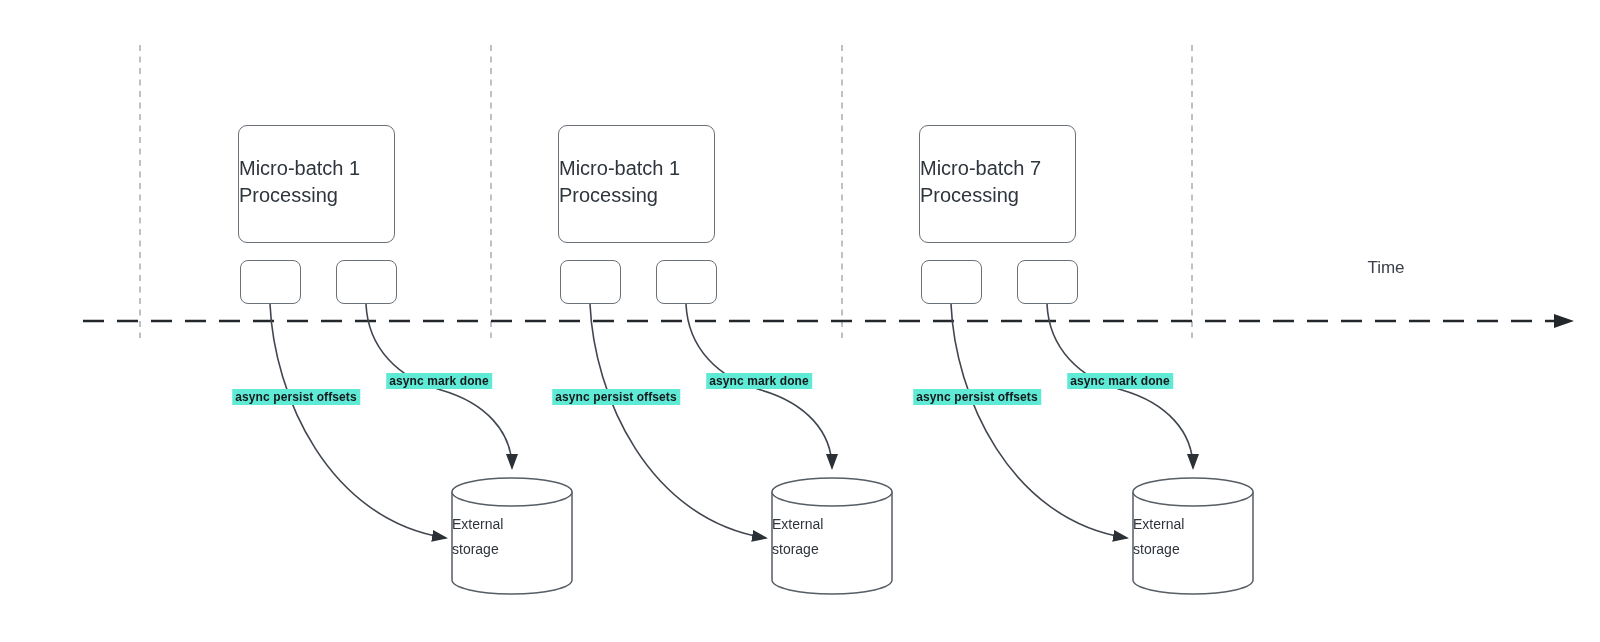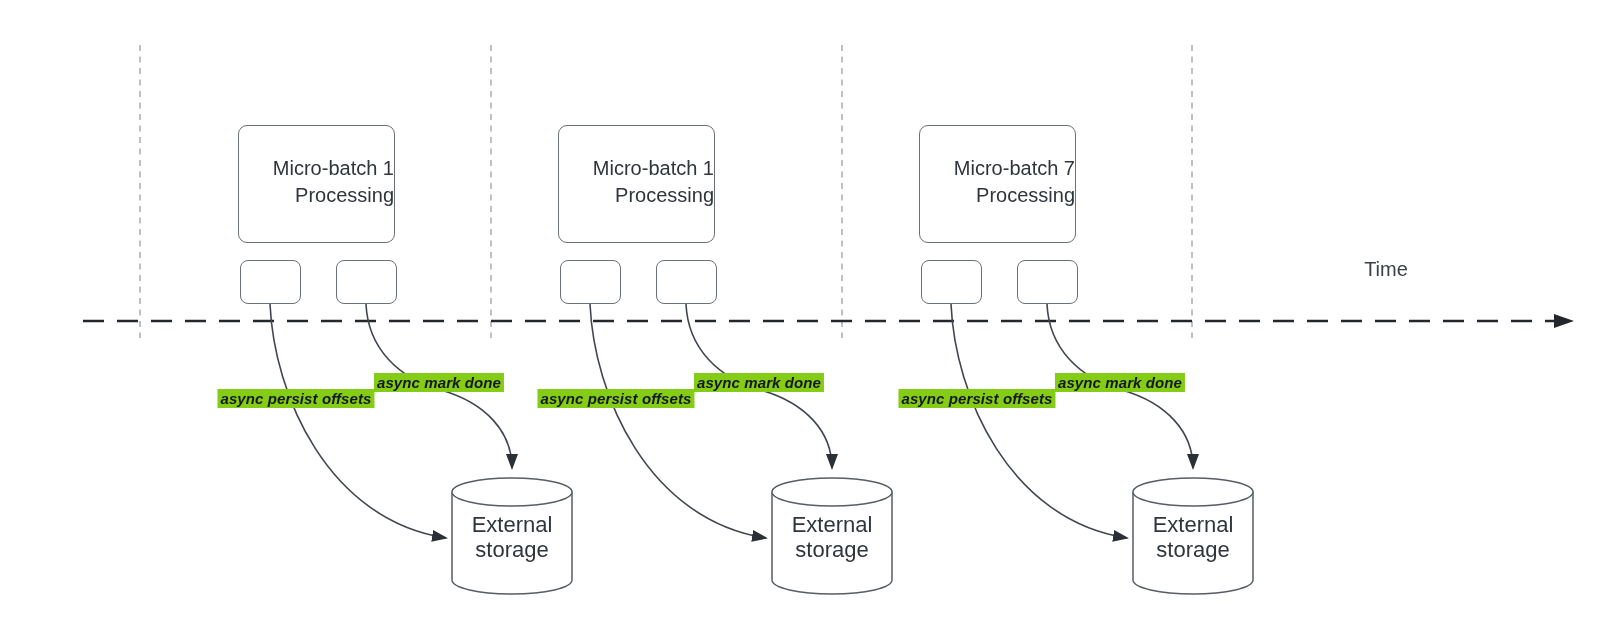--- a/index.html
+++ b/index.html
@@ -14,51 +14,50 @@
 
   .group{position:absolute;top:0;width:0;height:0;}
   .g1{left:238px;}
   .g2{left:558px;}
   .g3{left:919px;}
 
   .bigbox{
     position:absolute;left:0;top:125px;width:157px;height:118px;
     box-sizing:border-box;
     border:1.4px solid #6a7077;border-radius:9px;background:#ffffff;
-    display:flex;flex-direction:column;align-items:flex-end;justify-content:center;
+    display:flex;flex-direction:column;align-items:flex-start;justify-content:center;
     padding-bottom:4px;
     font-size:20px;line-height:27px;color:#2f353d;text-align:center;
   }
   .smallbox{
     position:absolute;top:260px;width:61px;height:44px;
     box-sizing:border-box;
     border:1.4px solid #6a7077;border-radius:8px;background:#ffffff;
   }
   .smallbox.a{left:2px;}
   .smallbox.b{left:98px;}
 
   .arrow-label{
     position:absolute;transform:translateX(-50%);
     white-space:nowrap;
-    font-size:15px;font-weight:bold;color:#15181c;
-    background:#84cc16;padding:1px 3px;
+    font-size:12px;font-weight:bold;color:#15181c;
+    background:#5eead4;padding:1px 3px;
     letter-spacing:0.1px;
-    font-style:italic;
   }
   .arrow-label.persist{left:58px;top:389px;}
   .arrow-label.done{left:201px;top:373px;}
 
   .storage-label{
     position:absolute;left:214px;top:512px;width:120px;
-    font-size:22px;line-height:25px;color:#2f353d;text-align:center;
+    font-size:14px;line-height:25px;color:#2f353d;text-align:left;
   }
 
   .time-label{
     position:absolute;left:1386px;top:258px;transform:translateX(-50%);
-    font-size:20px;color:#3a4148;
+    font-size:17px;color:#3a4148;
   }
 </style>
 </head>
 <body>
 
 <div class="canvas">
 
   <svg class="layer" width="1600" height="642" viewBox="0 0 1600 642">
     <defs>
       <marker id="ah-dark" markerUnits="userSpaceOnUse" markerWidth="16" markerHeight="12" viewBox="0 0 16 12" refX="14" refY="6" orient="auto">

